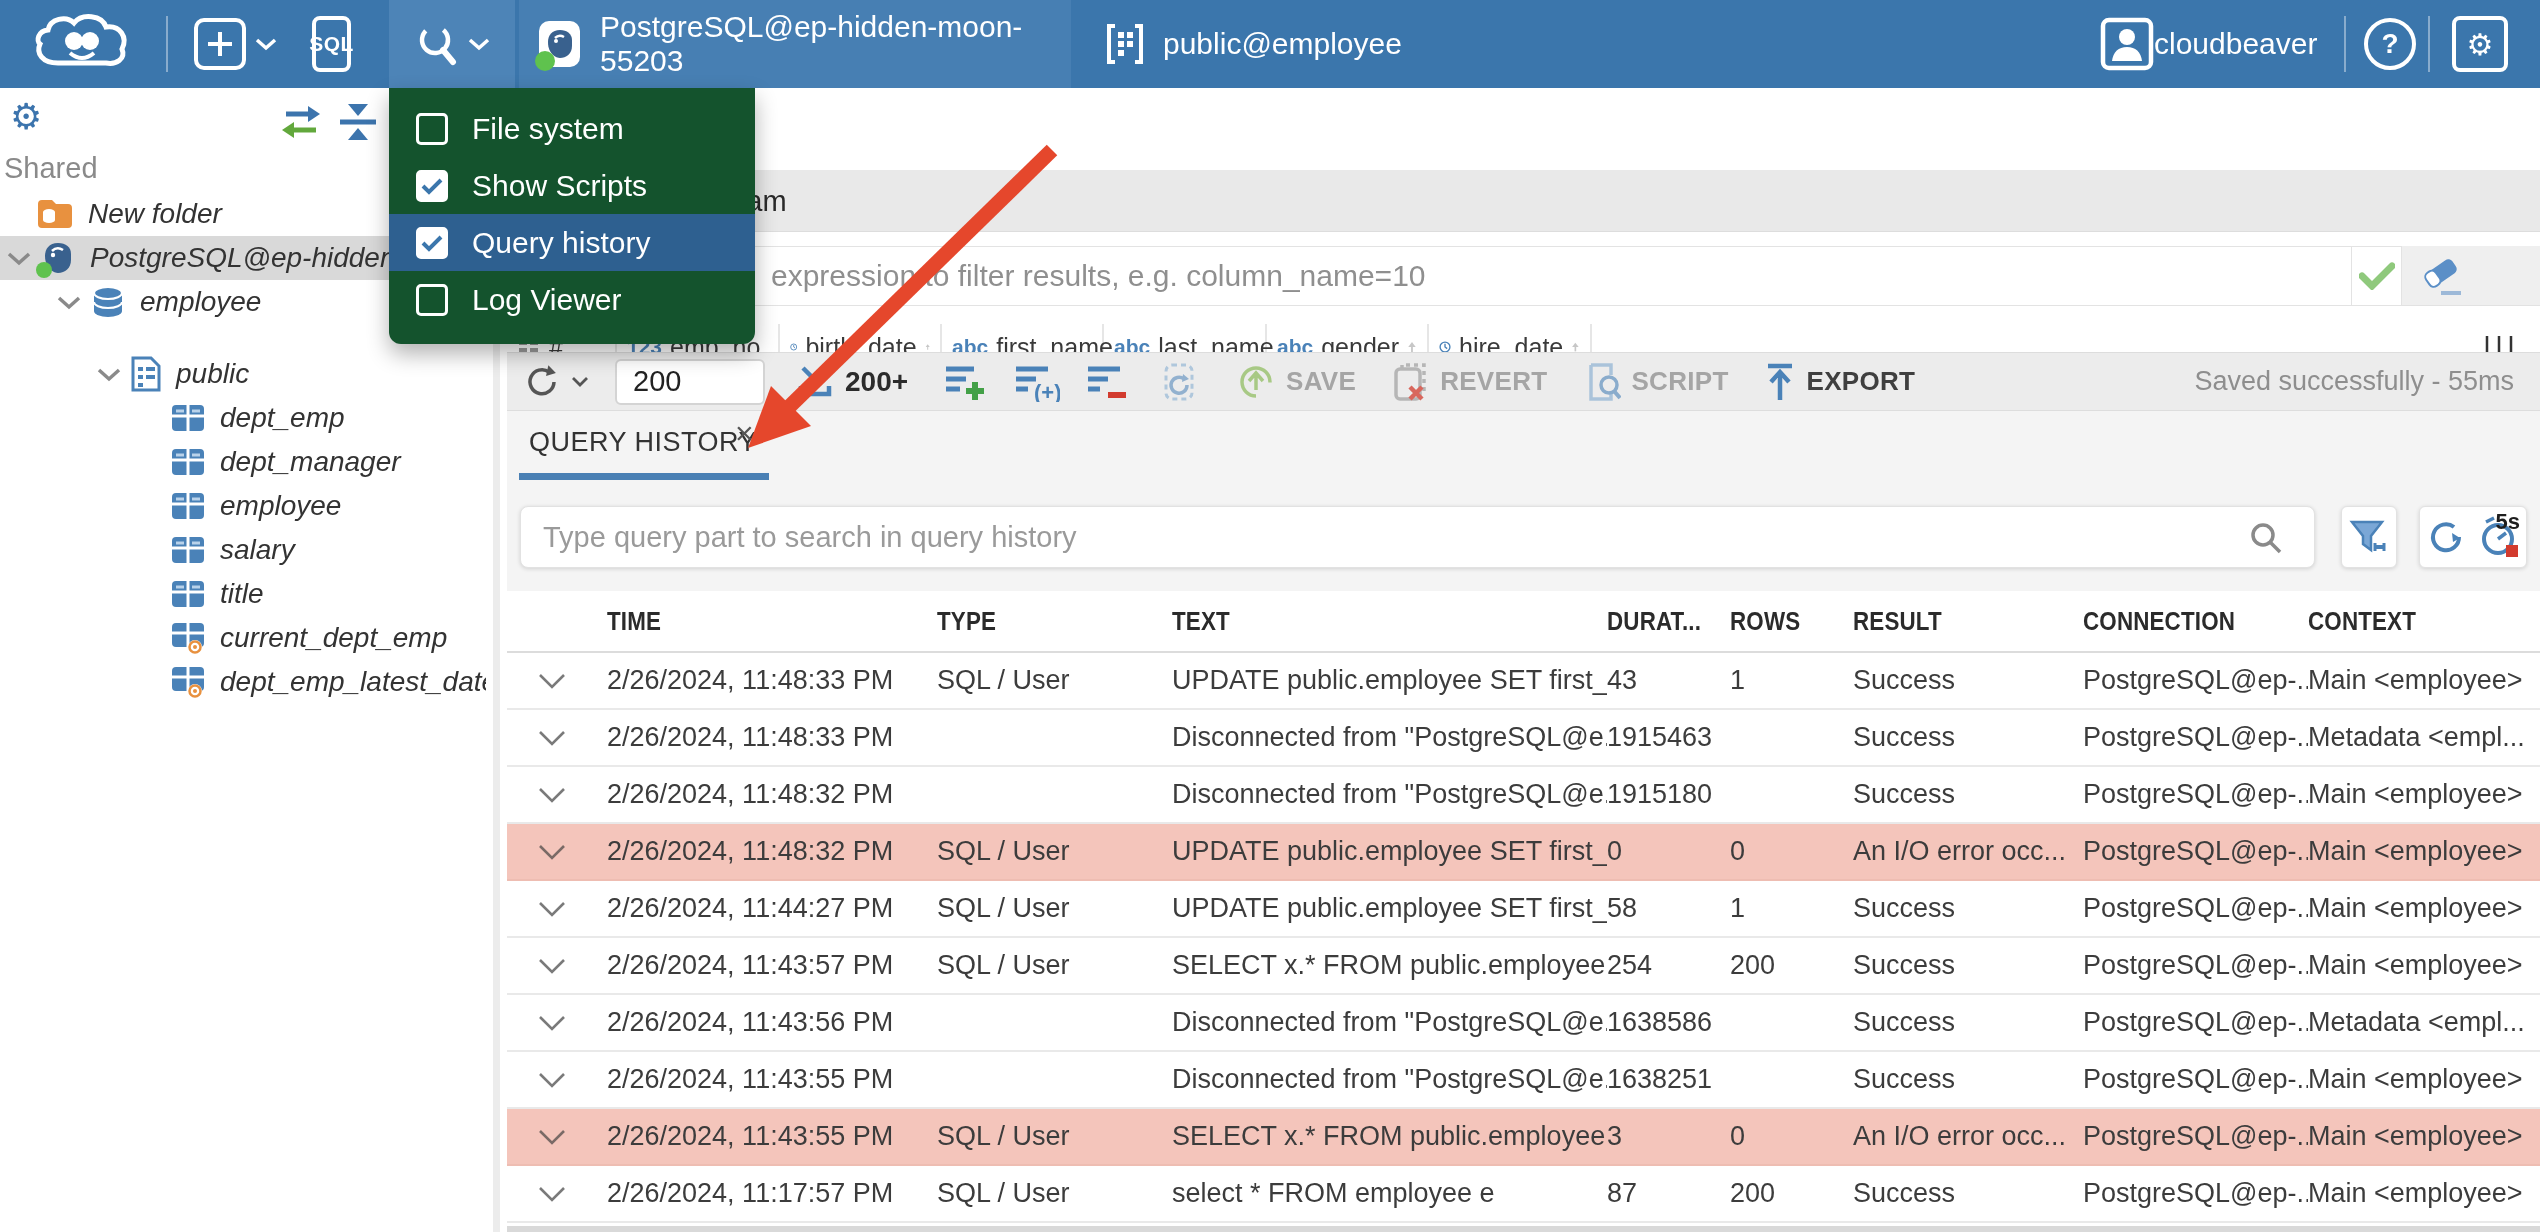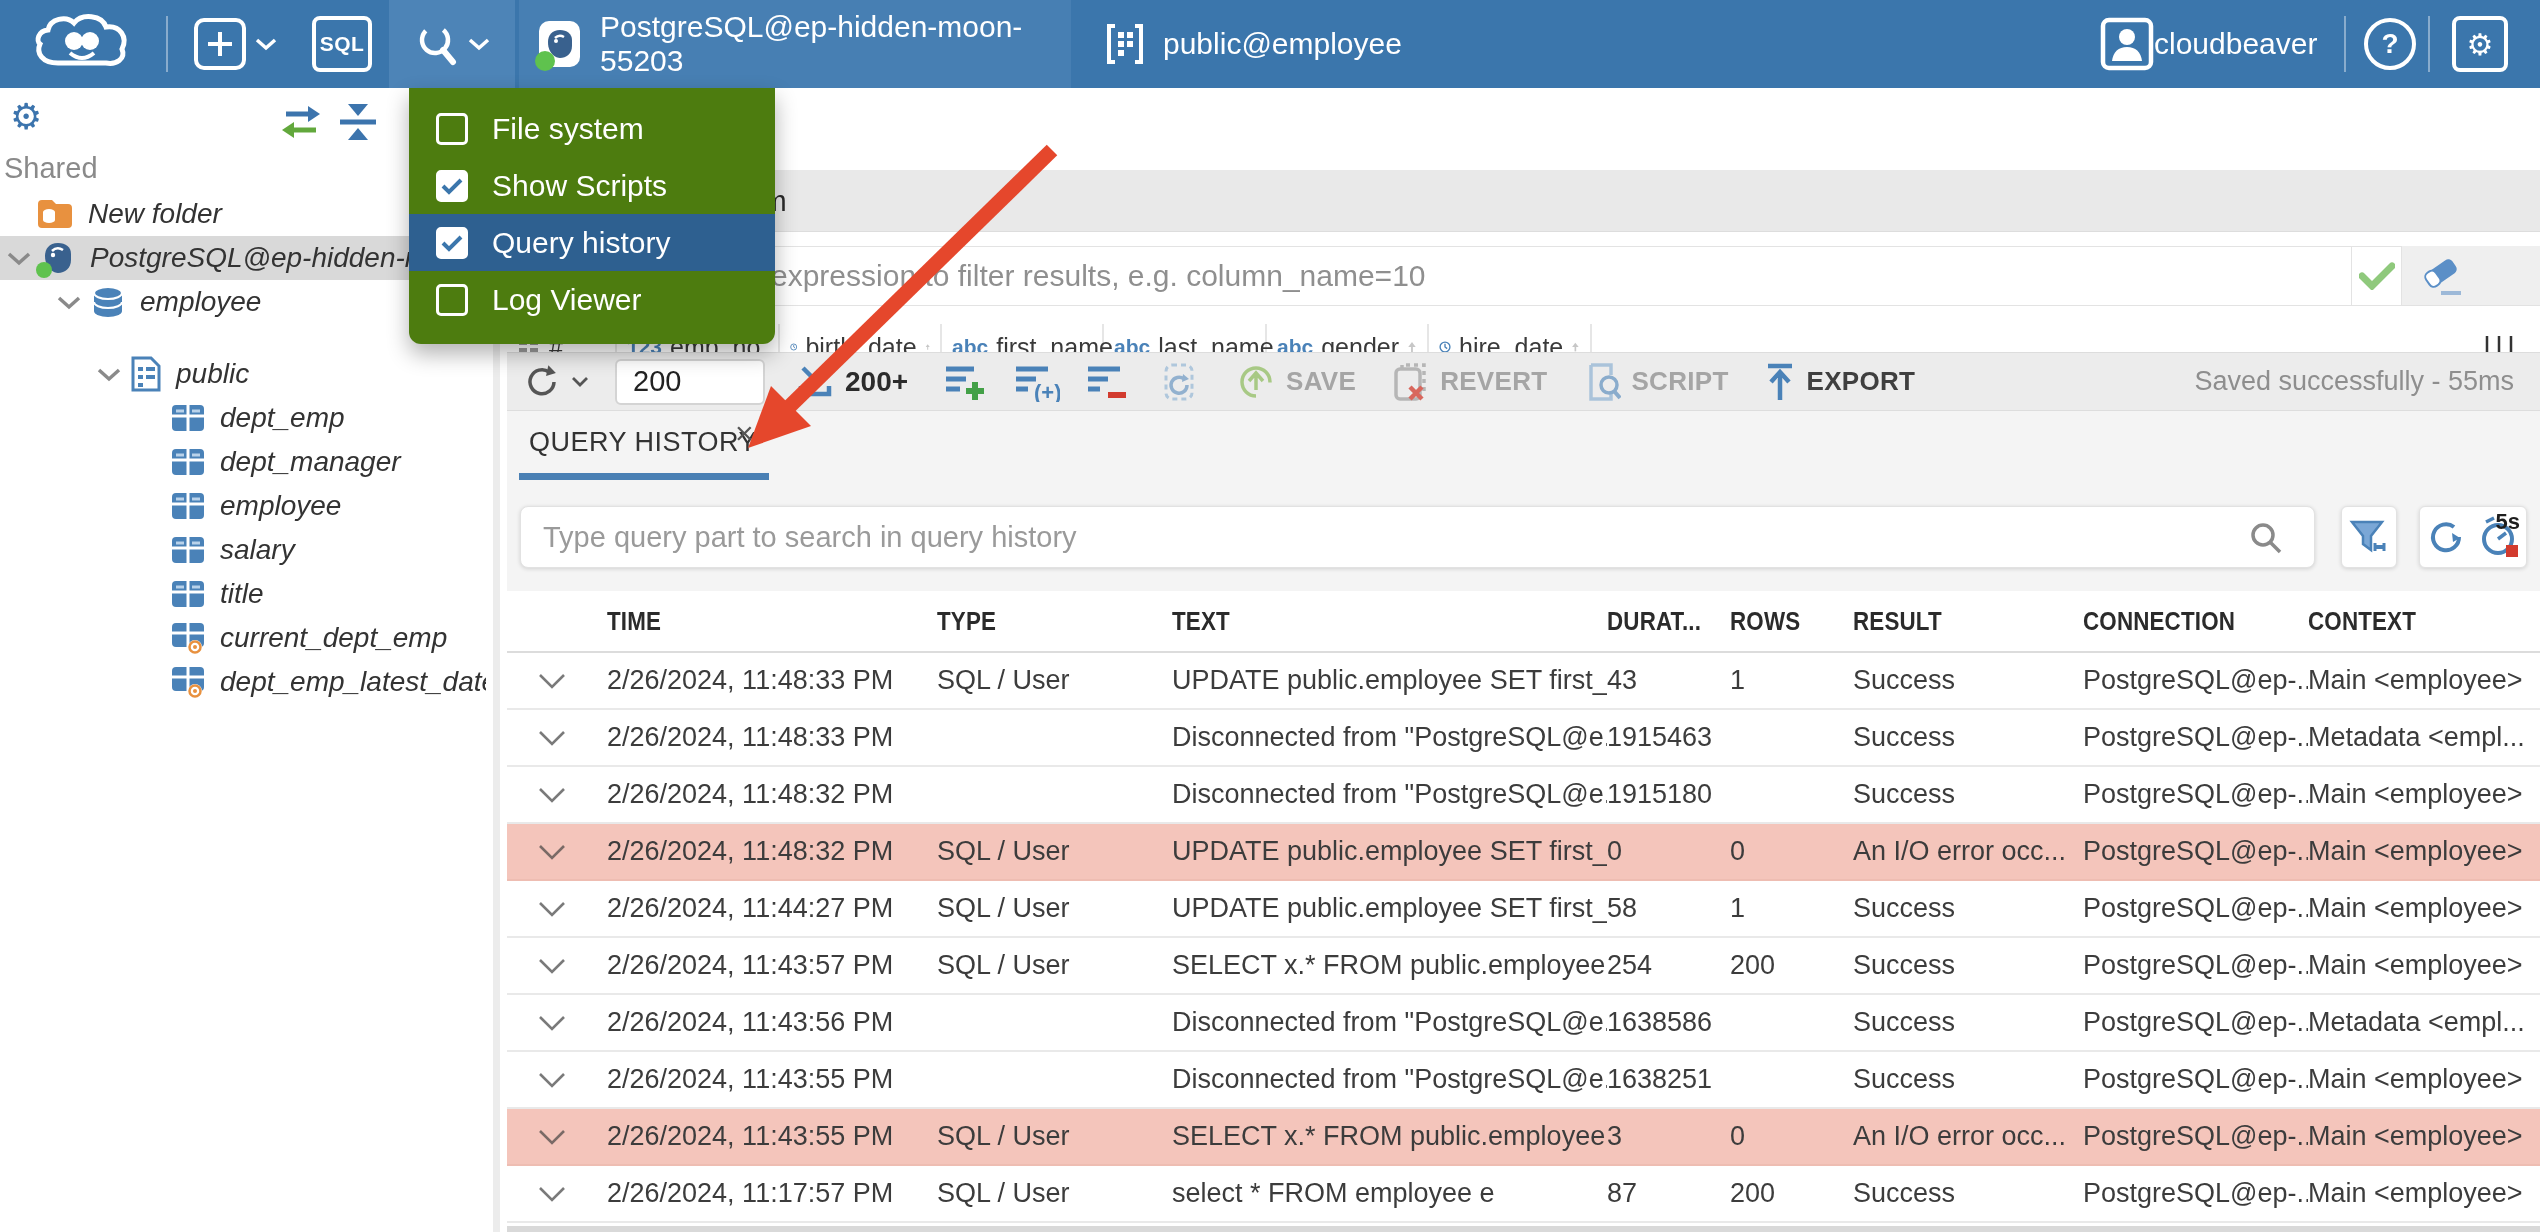--- a/index.html
+++ b/index.html
@@ -5,32 +5,32 @@
   * { box-sizing: border-box; margin: 0; padding: 0; }
   html,body { width:2540px; height:1232px; overflow:hidden; }
   body { font-family:"Liberation Sans", sans-serif; background:#fff; position:relative; color:#333; }
   svg { display:block; }
 
   
   .topbar { position:absolute; left:0; top:0; width:2540px; height:88px; background:#3b76ac; color:#fff; z-index:40; }
   .topbar .abs { position:absolute; top:0; height:88px; display:flex; align-items:center; }
   .tsep { position:absolute; top:16px; width:2px; height:56px; background:rgba(255,255,255,.4); }
   .icon-box { border:4px solid #fff; border-radius:8px; display:flex; align-items:center; justify-content:center; color:#fff; font-weight:bold; }
-  .sql-box { width:60px; height:56px; font-size:21px; letter-spacing:.5px; }
+  .sql-box { width:39px; height:56px; font-size:21px; letter-spacing:.5px; }
   .wrench-area { position:absolute; left:389px; top:0; width:126px; height:88px; background:#4d84b7; display:flex; align-items:center; justify-content:center; gap:8px; }
   .conn-tab { position:absolute; left:519px; top:0; width:552px; height:88px; background:#477fb3; display:flex; align-items:center; gap:20px; padding:0 20px; font-size:30px; }
   .schema-tab { position:absolute; left:1089px; top:0; height:88px; display:flex; align-items:center; gap:18px; padding:0 16px; font-size:30px; }
   .pg-badge { position:relative; width:46px; height:46px; background:#fff; border-radius:10px; display:flex; align-items:center; justify-content:center; }
   .green-dot { position:absolute; left:-4px; bottom:-4px; width:20px; height:20px; border-radius:50%; background:#5fc24e; }
   .user-chip { position:absolute; left:2100px; top:0; height:88px; display:flex; align-items:center; gap:0; font-size:30px; }
   .q-circle { width:52px; height:52px; border:4px solid #fff; border-radius:50%; display:flex; align-items:center; justify-content:center; font-size:28px; font-weight:bold; }
   .gear-box { width:56px; height:56px; border:4px solid #fff; border-radius:8px; display:flex; align-items:center; justify-content:center; font-size:30px; }
 
   
-  .menu { position:absolute; left:409px; top:88px; width:366px; background:#4d7c0f; border-radius:0 0 12px 12px; padding:12px 0 16px; z-index:50; box-shadow:0 10px 22px rgba(0,0,0,.3); }
+  .menu { position:absolute; left:389px; top:88px; width:366px; background:#14532d; border-radius:0 0 12px 12px; padding:12px 0 16px; z-index:50; box-shadow:0 10px 22px rgba(0,0,0,.3); }
   .menu-item { height:57px; display:flex; align-items:center; gap:24px; padding:0 27px; color:#fff; font-size:30px; }
   .menu-item.highlighted { background:#2e6090; }
   .cbx { width:32px; height:32px; border:3px solid #fff; border-radius:5px; flex:none; display:flex; align-items:center; justify-content:center; }
   .cbx.checked { background:#fff; }
 
   
   .sidebar { position:absolute; left:0; top:88px; width:500px; height:1144px; background:#fff; border-right:7px solid #ececec; }
   .sb-head { position:relative; height:66px; }
   .gear-glyph { position:absolute; left:10px; top:8px; font-size:36px; color:#3c74ad; }
   .shared { position:absolute; left:4px; top:64px; font-size:29px; color:#8a8a8a; }

